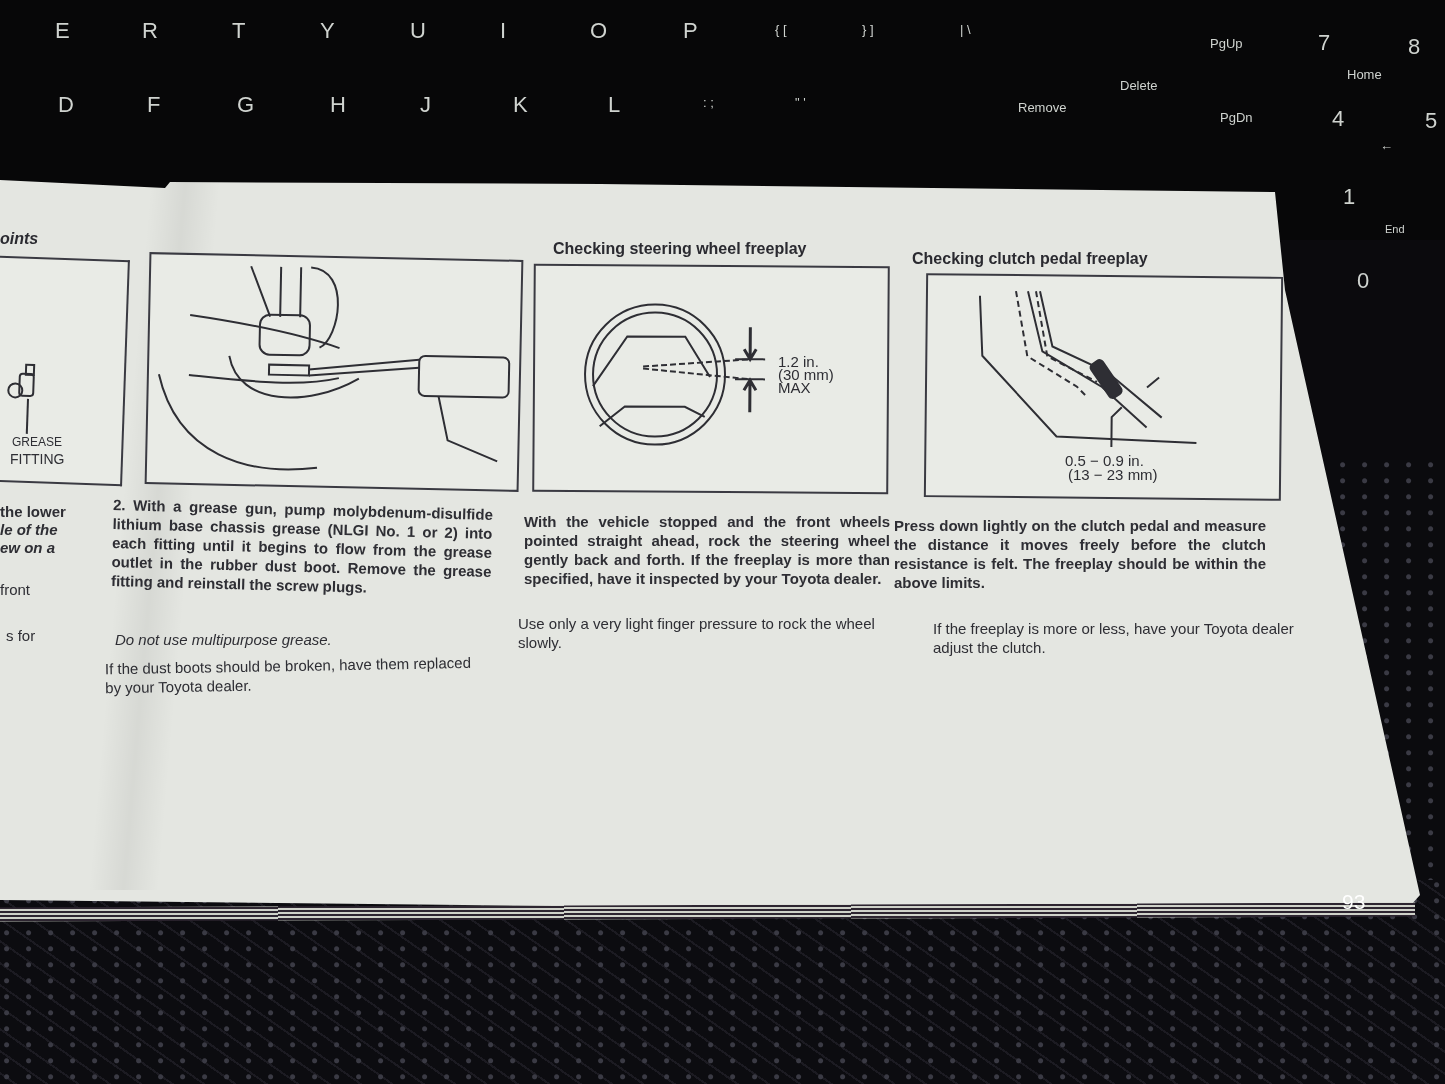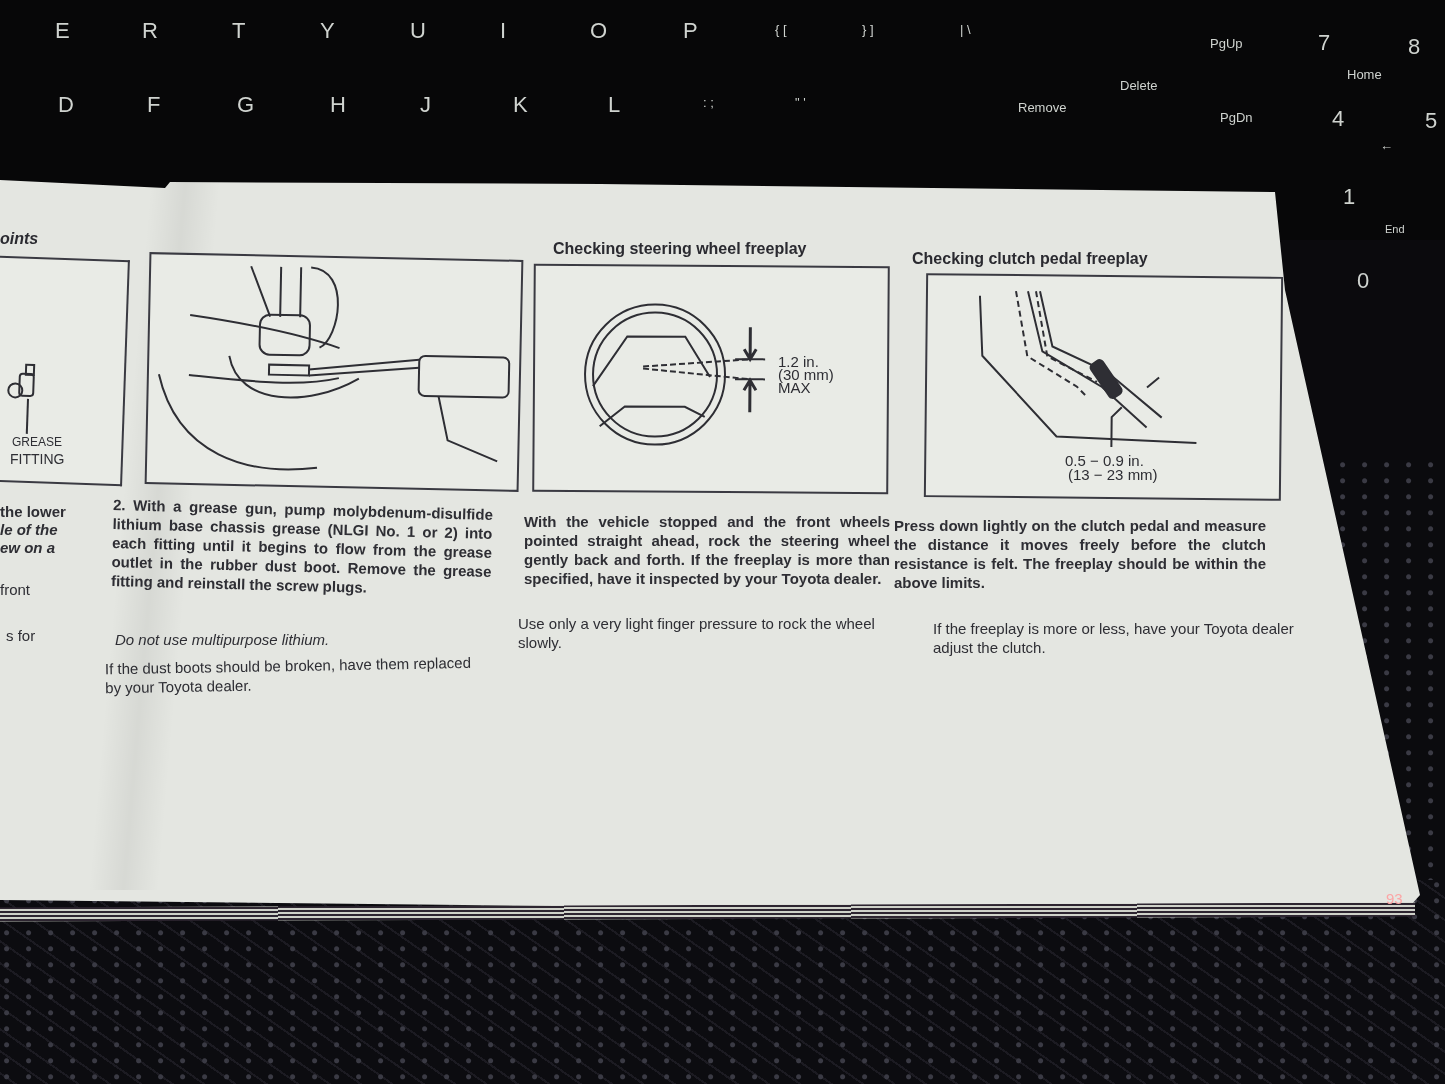--- a/index.html
+++ b/index.html
@@ -20,21 +20,21 @@
     .page-main{position:absolute;left:0;top:0;width:1445px;height:760px;background:#e4e6e1;
       clip-path:polygon(170px 12px,600px 14px,1275px 22px,1285px 120px,1420px 725px,1402px 745px,0 730px,0 10px,165px 18px);}
     .page-edge{position:absolute;left:0;top:905px;width:1415px;height:14px;background:repeating-linear-gradient(180deg,#2d2530 0 2px,#cfd2c9 2px 4px);transform:skewY(-0.2deg);}
     .gutter{position:absolute;left:120px;top:170px;width:70px;height:720px;background:linear-gradient(90deg,rgba(0,0,0,0),rgba(0,0,0,0.06),rgba(0,0,0,0));transform:skewX(-5deg);}
     .fig{position:absolute;border:2px solid #3a3a42;background:#e9ebe6;}
     .heading{position:absolute;font-weight:bold;color:#2a2a30;font-size:16px;}
     .body{position:absolute;color:#2e2e34;font-size:15px;line-height:19px;}
     .body.bold{font-weight:bold;text-align:justify;}
     .body.it{font-style:italic;}
     .label{position:absolute;color:#2e2e34;font-size:15px;line-height:13px;}
-    .pageno{position:absolute;left:1386px;top:890px;font-size:15px;color:#fca5a5;}
+    .pageno{position:absolute;left:1342px;top:890px;font-size:21px;color:#ffffff;}
   </style>
 </head>
 <body>
 
 <div class="keyboard">
   <span class="key" style="left:55px;top:18px">E</span>
   <span class="key" style="left:142px;top:18px">R</span>
   <span class="key" style="left:232px;top:18px">T</span>
   <span class="key" style="left:320px;top:18px">Y</span>
   <span class="key" style="left:410px;top:18px">U</span>
@@ -111,21 +111,21 @@
       <rect x="120" y="108" width="40" height="10"></rect>
       <path d="M160 112 L 270 100"></path>
       <path d="M160 118 L 270 108"></path>
       <rect x="270" y="96" width="90" height="40" rx="6"></rect>
       <path d="M290 136 L 300 180 L 350 200"></path>
     </g>
   </svg>
 </div>
 
 <div class="body bold" style="left:112px;top:500px;width:380px;transform:rotate(1.5deg)">2. With a grease gun, pump molybdenum-disulfide lithium base chassis grease (NLGI No. 1 or 2) into each fitting until it begins to flow from the grease outlet in the rubber dust boot. Remove the grease fitting and reinstall the screw plugs.</div>
-<div class="body it" style="left:115px;top:630px;width:380px">Do not use multipurpose lithium.</div>
+<div class="body it" style="left:115px;top:630px;width:380px">Do not use multipurpose grease.</div>
 <div class="body" style="left:105px;top:656px;width:380px;transform:rotate(-1deg)">If the dust boots should be broken, have them replaced by your Toyota dealer.</div>
 
 <div class="heading" style="left:553px;top:240px">Checking steering wheel freeplay</div>
 <div class="fig" style="left:533px;top:265px;width:352px;height:224px;transform:rotate(0.4deg)">
   <svg width="352" height="224">
     <g stroke="#2e2e34" fill="none" stroke-width="2">
       <circle cx="120" cy="108" r="70"></circle>
       <circle cx="120" cy="108" r="62"></circle>
       <path d="M58 120 L 92 70 L 150 70 L 175 110"></path>
       <path d="M65 160 L 90 140 L 150 140 L 170 150"></path>

